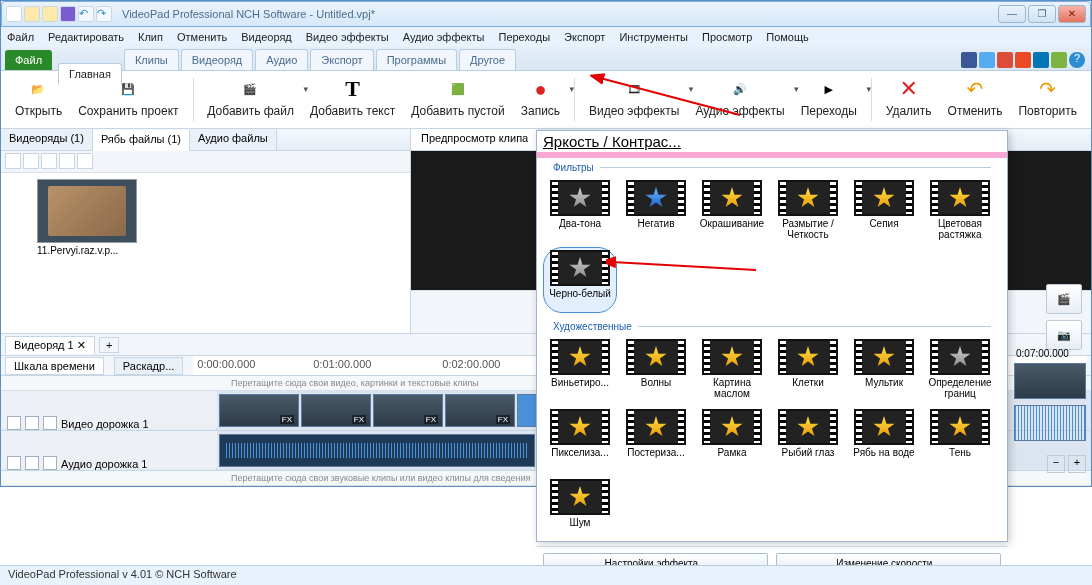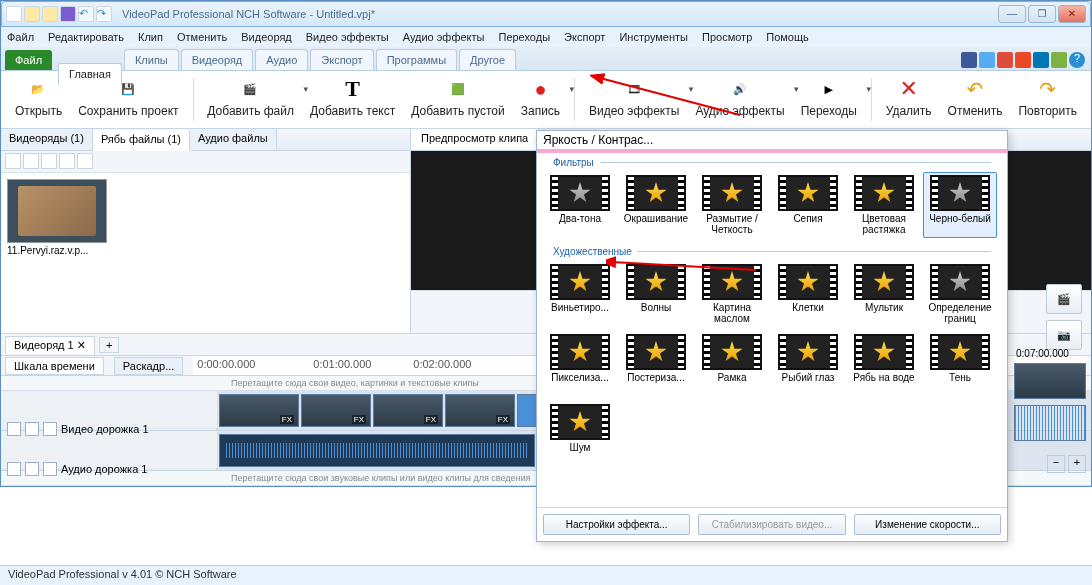--- a/index.html
+++ b/index.html
@@ -26,54 +26,54 @@
 .toolitem .lbl { font-size:12px; color:#222; text-align:center; white-space:nowrap;}
 .toolitem.dd::after { content:"▾"; position:absolute; right:-6px; top:10px; font-size:9px; color:#555;}
 .sep { width:1px; background:#d2dde8; margin:4px 6px; }
 .mid { display:flex; height:205px; background:#fff; border-bottom:1px solid #c8d5e2; }
 .leftpane { width:410px; border-right:1px solid #c8d5e2; display:flex; flex-direction:column; }
 .panetabs { height:22px; background:linear-gradient(#f4f8fc,#e4ecf5); display:flex; border-bottom:1px solid #c8d5e2; }
 .panetab { padding:3px 8px; border-right:1px solid #c8d5e2; display:flex; gap:3px; background:#e9f0f8;}
 .panetab.active { background:#fff; border-bottom:1px solid #fff; position:relative; top:1px;}
 .viewbar { height:22px; background:#f2f6fa; border-bottom:1px solid #d6e0ea; display:flex; gap:2px; padding:2px 4px;}
 .viewbar span { width:16px; height:16px; border:1px solid #cbd5e0; background:#fff;}
-.filearea { flex:1; padding:6px; display:flex; gap:8px; }
+.filearea { flex:1; padding:6px; display:flex; gap:8px;margin-left:30px; }
 .thumb { width:100px; }
 .thumb .img { width:100px; height:64px; background:#3d4e5d; border:1px solid #999; position:relative;}
 .thumb .img::after { content:""; position:absolute; inset:6px 10px; background:linear-gradient(135deg,#b89268,#8b6a4a); border-radius:2px;}
 .thumb .cap { font-size:10px; margin-top:2px; }
 .prevpane { flex:1; display:flex; flex-direction:column; }
 .prevhead { height:22px; display:flex; border-bottom:1px solid #c8d5e2; background:linear-gradient(#f4f8fc,#e4ecf5);}
 .prevhead .ptab { padding:3px 10px; border-right:1px solid #c8d5e2; background:#fff;}
 .prevbody { flex:1; background:#1a1a1a; }
 .tc { text-align:center; padding:2px; color:#222; background:#f2f6fa; border-top:1px solid #d6e0ea;}
 .ctrls { height:26px; background:#f2f6fa; display:flex; gap:2px; padding:2px 4px; justify-content:center;}
 .ctrls span { width:22px; height:20px; border:1px solid #bfcbd7; background:linear-gradient(#fff,#e8eef5); border-radius:2px; text-align:center; line-height:18px; font-size:10px;}
 .seqbar { height:22px; background:#f2f6fa; border-bottom:1px solid #c8d5e2; display:flex; align-items:center; padding:0 4px; gap:4px;}
 .seqtab { padding:2px 8px; border:1px solid #c8d5e2; background:#fff; border-bottom:none;}
 .tlhead { height:20px; background:#f2f6fa; border-bottom:1px solid #c8d5e2; display:flex; align-items:center; padding:0 4px; gap:10px;}
 .tlhead .ttab { padding:2px 8px; border:1px solid #c8d5e2; background:#fff;}
 .ruler { height:20px; background:#fff; border-bottom:1px solid #c8d5e2; display:flex; font-size:10px; color:#555; position:relative;}
 .ruler span { position:absolute; top:2px; }
 .tracks { background:#edf1f6; }
 .track { height:40px; display:flex; border-bottom:1px solid #c8d5e2;}
-.thead { width:216px; background:#e6edf4; border-right:1px solid #c8d5e2; display:flex; align-items:center; padding:0 6px; gap:4px; font-size:10px;margin-top:37px;}
+.thead { width:216px; background:#e6edf4; border-right:1px solid #c8d5e2; display:flex; align-items:flex-end; padding:0 6px; gap:4px; font-size:10px;margin-top:37px;}
 .thead .tico { width:14px; height:14px; border:1px solid #9eb0c2; background:#fff;}
 .tbody { flex:1; background:#dce5ef; position:relative; overflow:hidden;}
 .clip { position:absolute; top:3px; bottom:3px; border:1px solid #5b7aa0; background:linear-gradient(#4a5a6a,#2d3b48);}
 .clip.fx::after { content:"FX"; position:absolute; right:4px; bottom:2px; font-size:8px; color:#fff; background:#0007; padding:0 2px;}
 .wave { background:repeating-linear-gradient(90deg,#4a90d9 0,#4a90d9 1px,transparent 1px,transparent 3px); position:absolute; top:8px; bottom:8px; left:6px; right:6px;}
 .hint { font-size:9px; color:#888; padding:2px 6px; background:#f5f8fb; border-bottom:1px solid #d6e0ea;}
 .fxpanel { position:absolute; left:536px; top:130px; width:472px; height:412px; background:#fff; border:1px solid #9eb6cd; box-shadow:2px 2px 8px #0003; display:flex; flex-direction:column;}
-.fxtop { padding:2px 6px; font-size:12px; border-bottom:4px solid #f9a8d4; }
+.fxtop { padding:2px 6px; font-size:15px; border-bottom:6px solid #f9a8d4;text-decoration:underline; }
 .fxsect { padding:4px 16px 0; color:#1b5fb0; font-size:10px; display:flex; align-items:center; gap:6px;}
 .fxsect::after { content:""; flex:1; height:1px; background:#b8cce0;}
 .fxgrid { display:flex; flex-wrap:wrap; padding:4px 6px; gap:4px 2px;}
 .fxcell { width:74px; display:flex; flex-direction:column; align-items:center; padding:2px; border:1px solid transparent; border-radius:2px;}
-.fxcell.sel { border-color:#4a90d9; background:#e3effc;}
+.fxcell.sel { border-color:#4a90d9; background:#e3effc;border-radius:19px;}
 .fxico { width:60px; height:36px; background:#222; border:2px solid #111; position:relative; display:flex; align-items:center; justify-content:center;}
 .fxico::before, .fxico::after { content:""; position:absolute; top:0; bottom:0; width:6px; background:repeating-linear-gradient(#fff 0,#fff 3px,#000 3px,#000 6px);}
 .fxico::before { left:0;} .fxico::after { right:0;}
 .star { width:22px; height:22px; background:linear-gradient(#ffdb4a,#e89b00); clip-path:polygon(50% 0,61% 35%,98% 35%,68% 57%,79% 91%,50% 70%,21% 91%,32% 57%,2% 35%,39% 35%);}
 .star.blue { background:linear-gradient(#6ab4ff,#1560c4);}
 .star.gray { background:linear-gradient(#ccc,#888);}
 .fxlbl { font-size:10px; text-align:center; margin-top:2px; line-height:11px; height:22px;}
 .fxbtns { border-top:1px solid #c8d5e2; padding:6px; display:flex; gap:8px; margin-top:auto;}
 .fxbtns button { flex:1; padding:4px; border:1px solid #a9bed2; background:linear-gradient(#fcfdfe,#e6edf5); border-radius:2px; font-size:10px;}
 .fxbtns button:disabled { color:#999;}
@@ -250,21 +250,21 @@
     <div class="seqtab"><span>Видеоряд 1</span> ✕</div>
     <span style="border:1px solid #c8d5e2; padding:1px 6px;">+</span>
   </div>
 
   <div class="tlhead">
     <div class="ttab">Шкала времени</div>
     <div class="ttab" style="background:#e9f0f8;">Раскадр...</div>
     <div class="ruler" style="flex:1; position:relative;">
       <span style="left:4px;">0:00:00.000</span>
       <span style="left:120px;">0:01:00.000</span>
-      <span style="left:220px;">0:02:00.000</span>
+      <span style="left:249px;">0:02:00.000</span>
     </div>
   </div>
 
   <div class="hint" style="padding-left:230px;">Перетащите сюда свои видео, картинки и текстовые клипы</div>
 
   <div class="tracks">
     <div class="track">
       <div class="thead">
         <span class="tico"></span>
         <span class="tico"></span>
@@ -302,20 +302,26 @@
   <div class="fxsect">Фильтры</div>
   <div class="fxgrid" id="fx-filters">
       <div class="fxcell">
         <div class="fxico">
           <div class="star gray"></div>
         </div>
         <div class="fxlbl">Два-тона</div>
       </div>
       <div class="fxcell">
         <div class="fxico">
+          <div class="star blue"></div>
+        </div>
+        <div class="fxlbl">Негатив</div>
+      </div>
+      <div class="fxcell">
+        <div class="fxico">
           <div class="star "></div>
         </div>
         <div class="fxlbl">Окрашивание</div>
       </div>
       <div class="fxcell">
         <div class="fxico">
           <div class="star "></div>
         </div>
         <div class="fxlbl">Размытие / Четкость</div>
       </div>
@@ -414,21 +420,20 @@
       </div>
       <div class="fxcell">
         <div class="fxico">
           <div class="star "></div>
         </div>
         <div class="fxlbl">Шум</div>
       </div>
     </div>
   <div class="fxbtns">
     <button>Настройки эффекта...</button>
-    <button disabled="">Стабилизировать видео...</button>
     <button>Изменение скорости...</button>
   </div>
 </div>
 
 <div class="rightstrip">
   <span>🎬</span>
   <span>📷</span>
 </div>
 <div class="rtimeline">
   <div class="ruler2">0:07:00.000</div>

